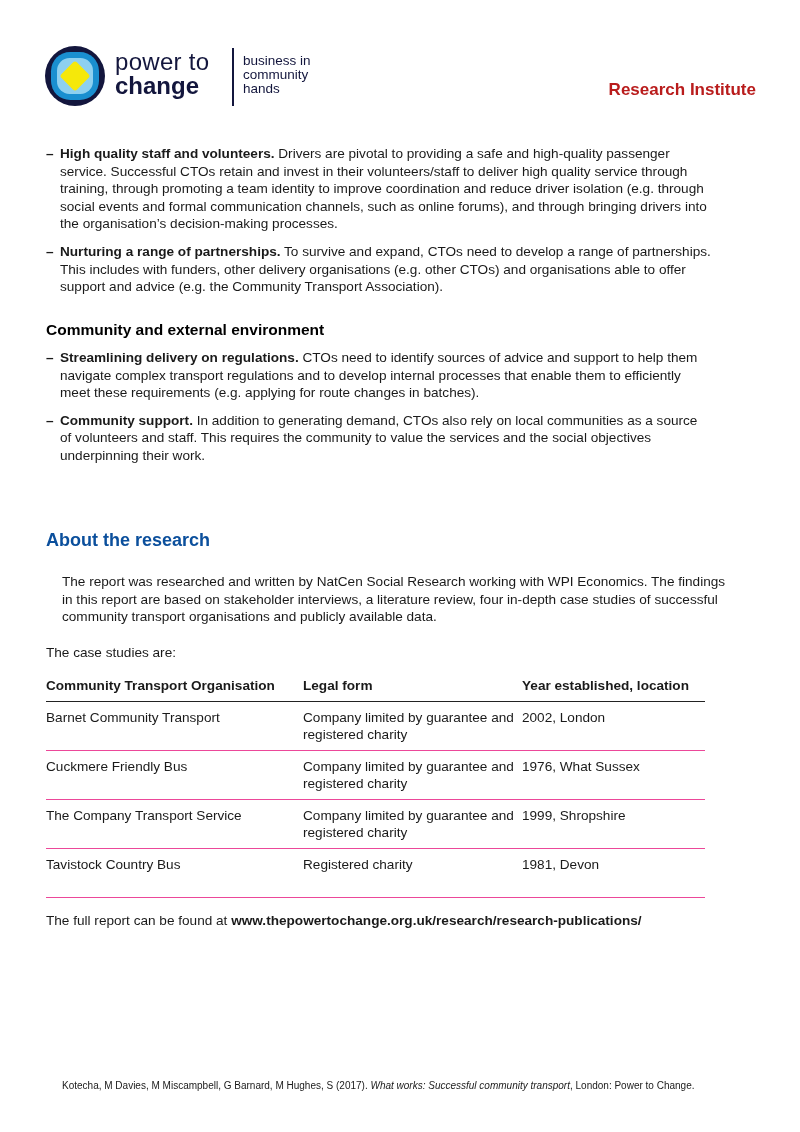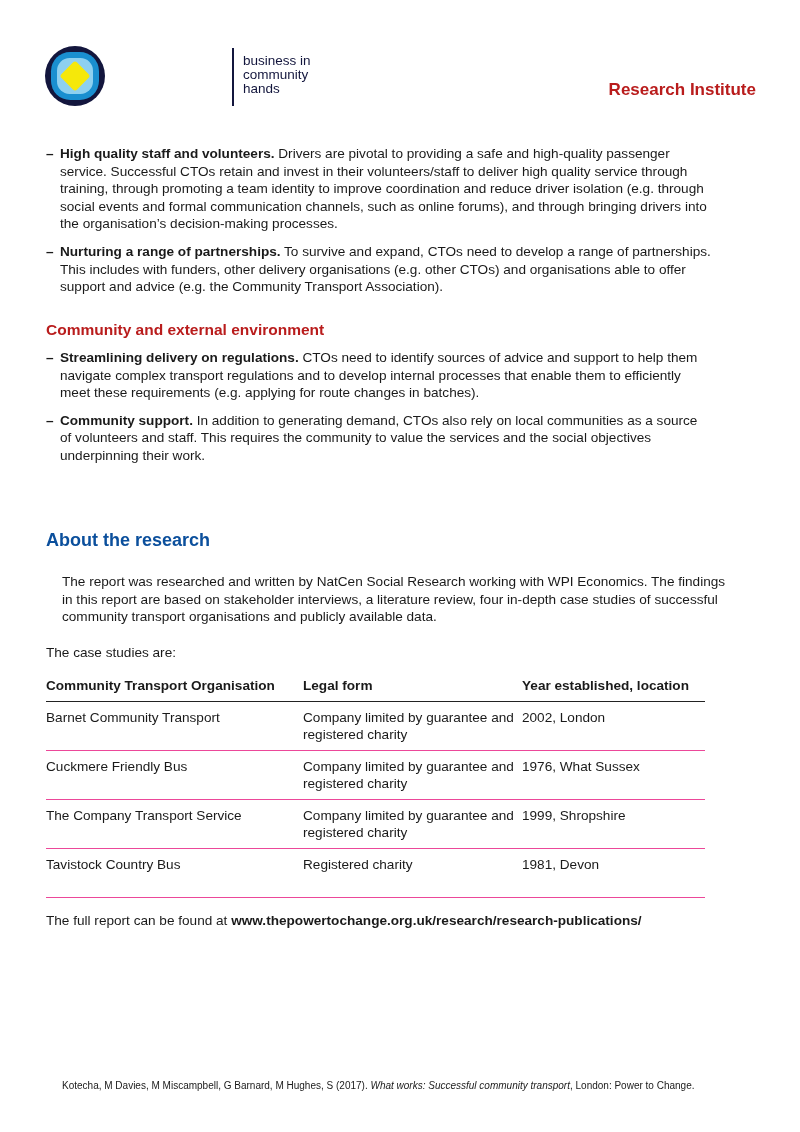--- a/index.html
+++ b/index.html
@@ -20,21 +20,21 @@
   .logo-sep { position:absolute; left:187px; top:2px; width:1.5px; height:58px; background:#13163d; }
   .logo-tag { position:absolute; left:198px; top:8px; color:#13163d; font-size:13.5px; line-height:14px; }
   .logo-tag span { display:block; }
   .ri { position:absolute; right:44px; top:80px; color:#b91c1c; font-weight:bold; font-size:17px; }
 
   .content { position:absolute; left:46px; top:145px; width:665px; font-size:13.6px; line-height:17.6px; }
   ul.dash { list-style:none; margin:0; padding:0; }
   ul.dash li { position:relative; padding-left:14px; margin-bottom:10px; }
   ul.dash li::before { content:"–"; position:absolute; left:0; top:0; font-weight:bold; }
   ul.dash li b { font-weight:bold; }
-  h3.sub { font-size:15.5px; font-weight:bold; color:#b91c1c; margin:0; position:absolute; left:46px; top:321px; }
+  h3.sub { font-size:15.5px; font-weight:bold; color:#000000; margin:0; position:absolute; left:46px; top:321px; }
   .sec2 { position:absolute; left:46px; top:349px; width:665px; font-size:13.6px; line-height:17.6px; }
   h2.about { position:absolute; left:46px; top:530px; margin:0; font-size:18px; color:#0b4f9c; font-weight:bold; }
   .about-p { position:absolute; left:46px; top:557px; width:665px; font-size:13.6px; line-height:17.6px; margin:16px; }
   .cs-intro { position:absolute; left:46px; top:645px; font-size:13.6px; margin:0; }
   table.cs { position:absolute; left:46px; top:676px; width:659px; border-collapse:collapse; font-size:13.6px; line-height:17px; }
   table.cs th { text-align:left; font-weight:bold; padding:1px 0 7px 0; border-bottom:1.5px solid #222; }
   table.cs td { vertical-align:top; padding:7px 0 6px 0; border-bottom:1px solid #ec4899; height:35px; }
   table.cs td.c1, table.cs th.c1 { width:257px; }
   table.cs td.c2, table.cs th.c2 { width:219px; }
   .full { position:absolute; left:46px; top:913px; font-size:13.6px; margin:0; }
@@ -43,20 +43,24 @@
   .cite i { font-style:italic; }
 </style>
 </head>
 <body>
 
 <div class="logo">
   <div class="logo-mark">
     <div class="r1"></div>
       <div class="r2"></div>
       <div class="r3"></div>
+  </div>
+  <div class="logo-word">
+    <span class="l1">power to</span>
+    <span class="l2">change</span>
   </div>
   <div class="logo-sep"></div>
   <div class="logo-tag">
     <span>business in</span>
     <span>community</span>
     <span>hands</span>
   </div>
 </div>
 <div class="ri">Research Institute</div>
 

